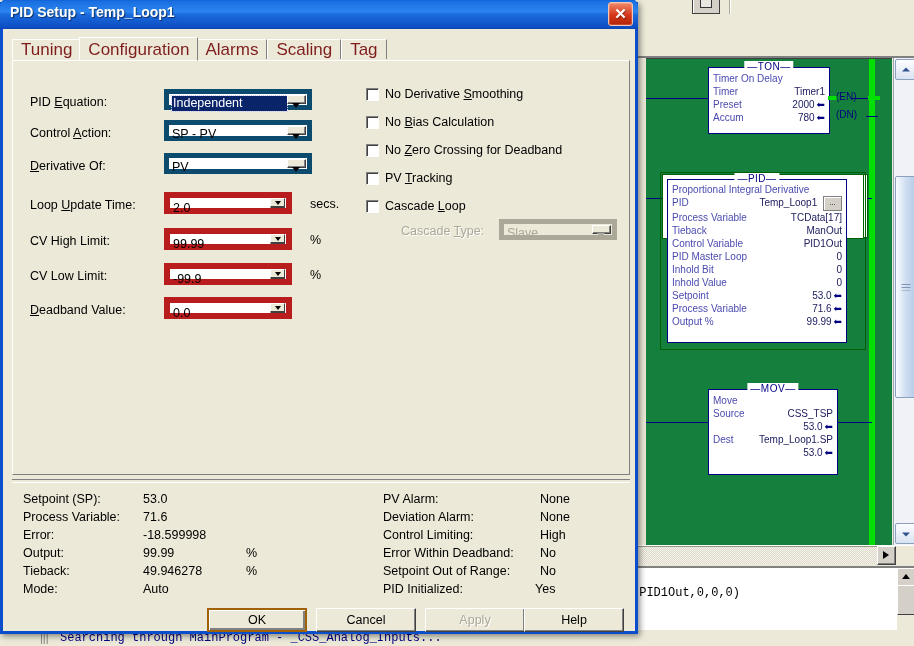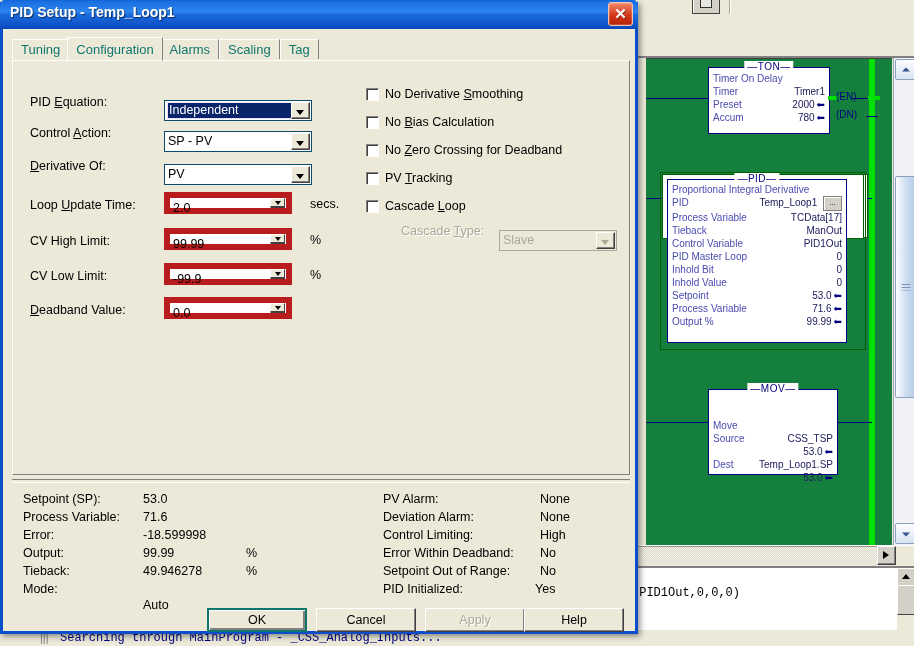--- a/index.html
+++ b/index.html
@@ -215,21 +215,21 @@
     font-family: "Liberation Sans", sans-serif;
     text-shadow: 1px 1px 1px rgba(0,0,0,.35);
   }
 
   
   .tabstrip { position: absolute; left: 9px; top: 37px; height: 22px; }
   .tab {
     position: relative; float: left; height: 20px; padding: 0 8px;
     background: #ece9d8;
     border: 1px solid #ffffff; border-right-color: #808080; border-bottom: none;
-    font-size: 13px; color: #0f766e; line-height: 20px;
+    font-size: 17px; color: #7f1d1d; line-height: 20px;
     box-sizing: border-box;
     text-align: center;
   }
   .tab.active {
     margin: -2px -2px 0 -2px; height: 24px; line-height: 23px;
     background: #ece9d8; z-index: 3;
     border: 1px solid #ffffff; border-right-color: #808080;
     box-shadow: 0 0 0 0 transparent;
   }
   .tab-body {
@@ -239,21 +239,21 @@
     box-sizing: border-box;
   }
 
   .frm-label {
     position: absolute; font-size: 12.5px; color: #000000; white-space: nowrap;
   }
   u.mn { text-decoration: underline; }
 
   .combo {
     position: absolute; height: 21px; background: #ffffff;
-    border: 1px solid #0c4a6e; box-sizing: border-box; margin-top: 11px;
+    border: 5px solid #0c4a6e; box-sizing: border-box;
   }
   .combo .ctext {
     position: absolute; left: 3px; top: 2px; right: 20px;
     font-size: 12.5px; color: #000; line-height: 15px; white-space: nowrap;
   }
   .combo.sel .ctext {
     background: #0a246a; color: #ffffff; padding: 0 1px;
     outline: 1px dotted #c8c8ff; outline-offset: 0px; display: inline-block;
   }
   .combo .cbtn {
@@ -318,21 +318,21 @@
 
   .dlg-btn {
     position: absolute; top: 606px; width: 100px; height: 24px;
     background: #ece9d8;
     border: 1px solid #ffffff; border-right-color: #404040; border-bottom-color: #404040;
     box-shadow: inset -1px -1px 0 #808080;
     font-size: 12.5px; color: #000000; text-align: center; line-height: 22px;
     box-sizing: border-box;
   }
   .dlg-btn.default {
-    border: 2px solid #0f766e;
+    border: 2px solid #a16207;
     box-shadow: inset 1px 1px 0 #ffffff, inset -2px -2px 0 #808080;
     line-height: 20px;
   }
   .dlg-btn.disabled { color: #aca899; text-shadow: 1px 1px 0 #ffffff; }
 </style>
 </head>
 <body>
 
 <div id="root">
 
@@ -430,21 +430,21 @@
           <div class="lad-row">
             <span class="lab">Output %</span>
             <span><span class="val">99.99</span><span class="arrow-left">⬅</span></span>
           </div>
         </div>
       </div>
       <div style="position:absolute; left:14px; top:113px; width:204px; height:176px; border:1px solid #006000;"></div>
 
       <div class="lad-block" style="left:62px; top:330px; width:128px; height:84px;">
         <div class="lad-title">MOV</div>
-        <div style="padding-top:4px;margin-top:25px;">
+        <div style="padding-top:4px;">
           <div class="lad-row single">
             <span class="lab">Move</span>
           </div>
           <div class="lad-row">
             <span class="lab">Source</span>
             <span class="val">CSS_TSP</span>
           </div>
           <div class="lad-row" style="justify-content:flex-end;">
             <span><span class="val">53.0</span><span class="arrow-left">⬅</span></span>
           </div>
@@ -639,21 +639,21 @@
     <div class="stat-val" style="left:140px; top:508px;">71.6</div>
     <div class="stat-lab" style="left:20px; top:526px;">Error:</div>
     <div class="stat-val" style="left:140px; top:526px;">-18.599998</div>
     <div class="stat-lab" style="left:20px; top:544px;">Output:</div>
     <div class="stat-val" style="left:140px; top:544px;">99.99</div>
     <div class="stat-val" style="left:243px; top:544px;">%</div>
     <div class="stat-lab" style="left:20px; top:562px;">Tieback:</div>
     <div class="stat-val" style="left:140px; top:562px;">49.946278</div>
     <div class="stat-val" style="left:243px; top:562px;">%</div>
     <div class="stat-lab" style="left:20px; top:580px;">Mode:</div>
-    <div class="stat-val" style="left:140px; top:580px;margin-top:16px;">Auto</div>
+    <div class="stat-val" style="left:140px; top:580px;">Auto</div>
 
     <div class="stat-lab" style="left:380px; top:490px;">PV Alarm:</div>
     <div class="stat-val" style="left:537px; top:490px;">None</div>
     <div class="stat-lab" style="left:380px; top:508px;">Deviation Alarm:</div>
     <div class="stat-val" style="left:537px; top:508px;">None</div>
     <div class="stat-lab" style="left:380px; top:526px;">Control Limiting:</div>
     <div class="stat-val" style="left:537px; top:526px;">High</div>
     <div class="stat-lab" style="left:380px; top:544px;">Error Within Deadband:</div>
     <div class="stat-val" style="left:537px; top:544px;">No</div>
     <div class="stat-lab" style="left:380px; top:562px;">Setpoint Out of Range:</div>

